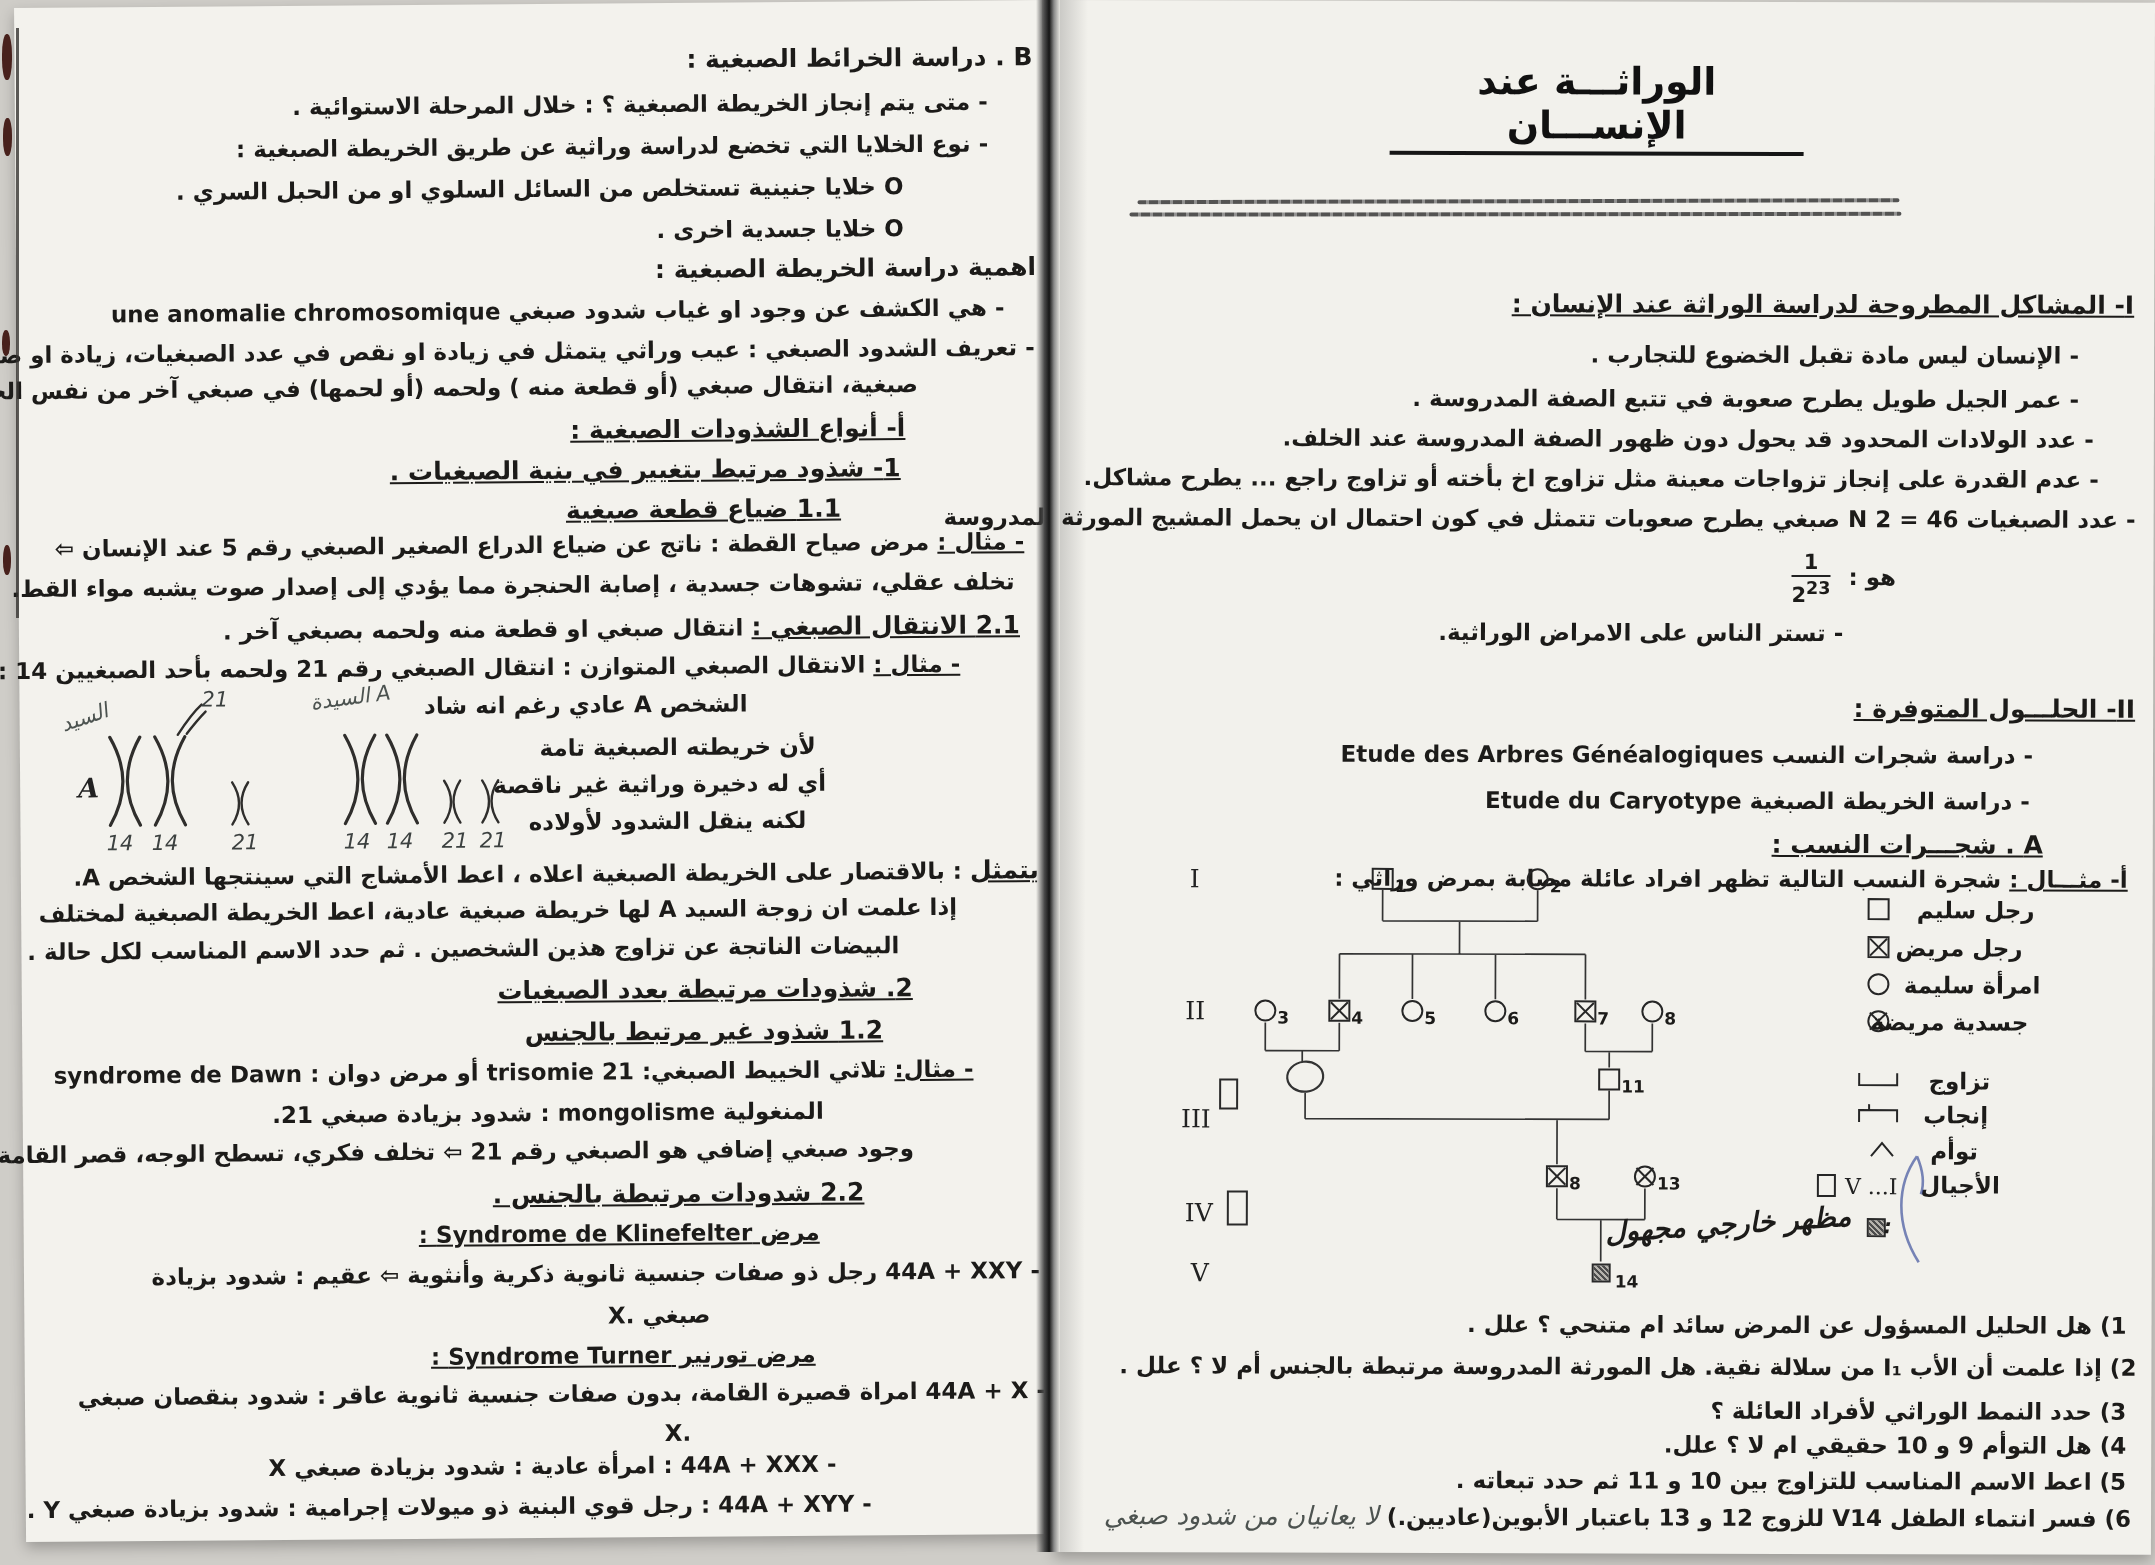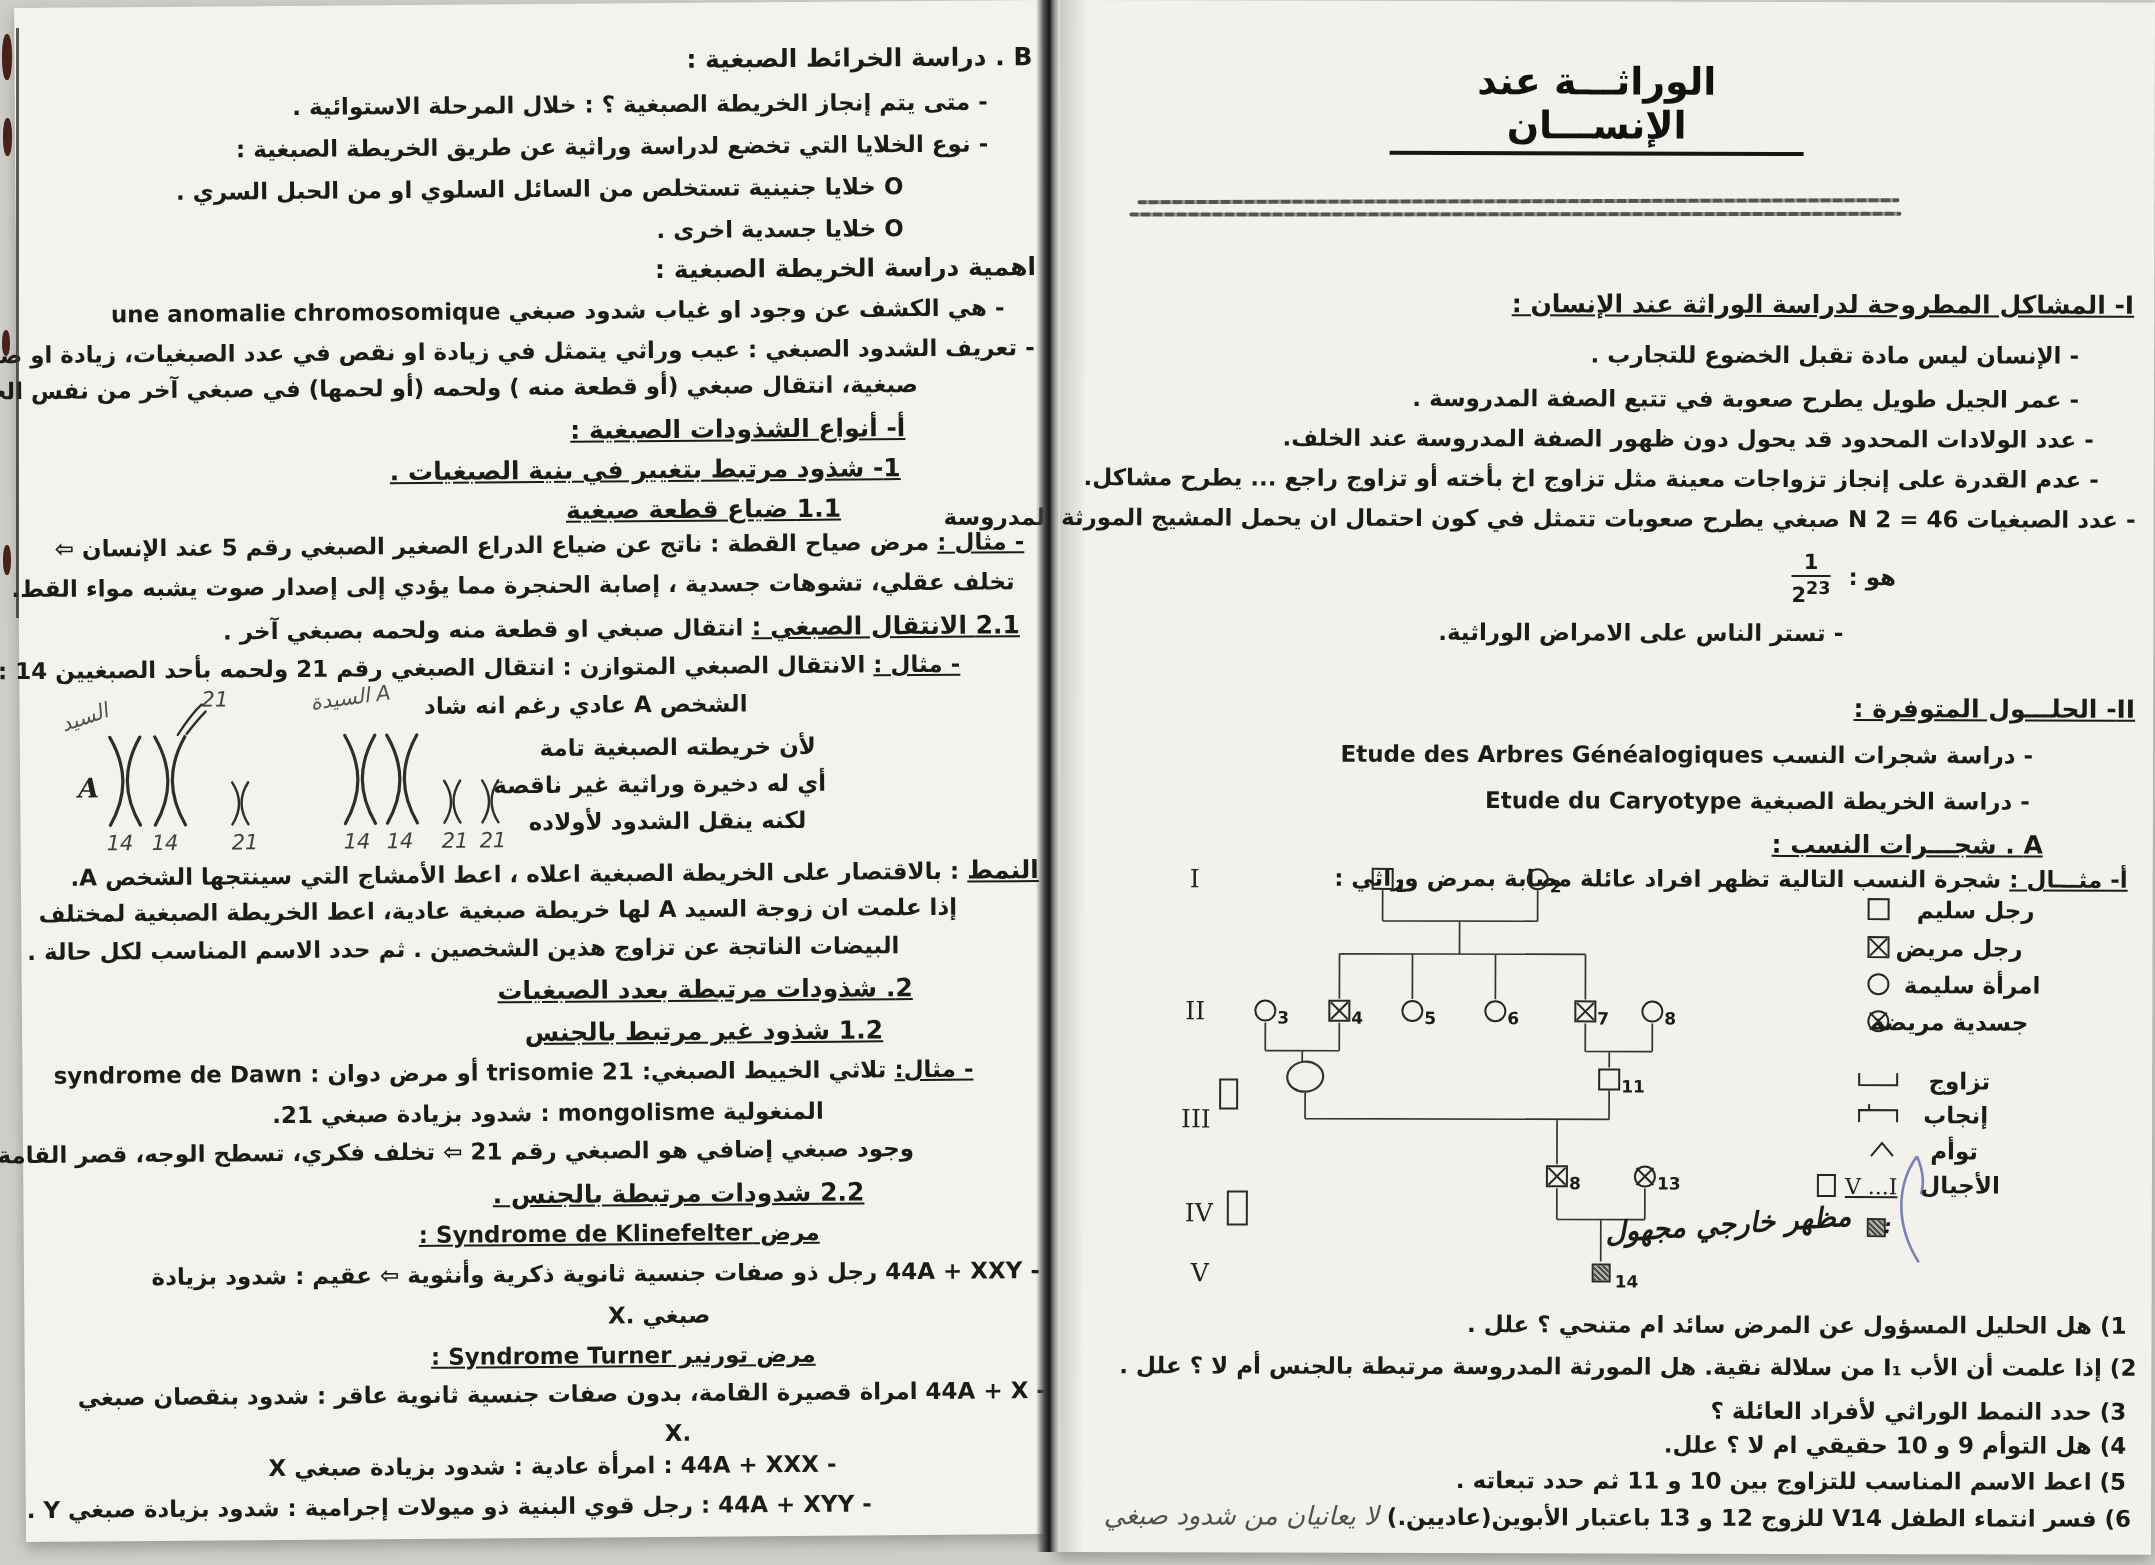--- a/index.html
+++ b/index.html
@@ -127,21 +127,21 @@
     <text x="391" y="165" class="svgnum">21</text>
     <text x="429" y="165" class="svgnum">21</text>
   </svg>
 
   <div class="ln" style="top:688px;right:300px;">الشخص A عادي رغم انه شاد</div>
   <div class="ln" style="top:731px;right:232px;">لأن خريطته الصبغية تامة</div>
   <div class="ln" style="top:768px;right:222px;">أي له دخيرة وراثية غير ناقصة</div>
   <div class="ln" style="top:805px;right:242px;">لكنه ينقل الشدود لأولاده</div>
 
   <div class="ln" style="top:855px;right:10px;">
-    <span class="u hd">النمط</span>
+    <span class="u hd">يتمثل</span>
     <span>: بالاقتصار على الخريطة الصبغية اعلاه ، اعط الأمشاج التي سينتجها الشخص A.</span>
   </div>
   <div class="ln" style="top:893px;right:92px;">إذا علمت ان زوجة السيد A لها خريطة صبغية عادية، اعط الخريطة الصبغية لمختلف</div>
   <div class="ln" style="top:931px;right:150px;">البيضات الناتجة عن تزاوج هذين الشخصين . ثم حدد الاسم المناسب لكل حالة .</div>
   <div class="ln hd u" style="top:972px;right:137px;">2. شذودات مرتبطة بعدد الصبغيات</div>
   <div class="ln hd u" style="top:1014px;right:167px;">1.2 شذود غير مرتبط بالجنس</div>
   <div class="ln" style="top:1055px;right:77px;">
     <span class="u">- مثال:</span>
     <span>تلاثي الخييط الصبغي: trisomie 21 أو مرض دوان : syndrome de Dawn</span>
   </div>
@@ -268,21 +268,21 @@
     </span>
   <span class="leg-icon" style="left:800px;top:1068px;"><svg width="46" height="20">
         <path d="M4,3 V15 H42 V3" fill="none" stroke="#262626" stroke-width="2"></path>
       </svg></span>
   <span class="leg-icon" style="left:800px;top:1102px;"><svg width="46" height="22">
         <path d="M4,18 V6 H42 V18 M14,6 V0" fill="none" stroke="#262626" stroke-width="2"></path>
       </svg></span>
   <span class="leg-icon" style="left:812px;top:1138px;"><svg width="30" height="18">
         <path d="M4,16 L15,3 L26,16" fill="none" stroke="#262626" stroke-width="2"></path>
       </svg></span>
-  <span class="leg-val" style="left:790px;top:1172px;text-decoration:underline;">V ...I</span>
+  <span class="leg-val" style="left:790px;top:1172px;">V ...I</span>
   <span class="leg-icon" style="left:762px;top:1172px;">
       <span class="sq" style="width:15px;height:19px;"></span>
     </span>
 
   <div class="leg-label" style="top:895px;right:118px;">رجل سليم</div>
   <div class="leg-label" style="top:933px;right:130px;">رجل مريض</div>
   <div class="leg-label" style="top:970px;right:112px;">امرأة سليمة</div>
   <div class="leg-label" style="top:1007px;right:124px;">جسدية مريضة</div>
   <div class="leg-label" style="top:1066px;right:162px;">تزاوج</div>
   <div class="leg-label" style="top:1100px;right:164px;">إنجاب</div>

